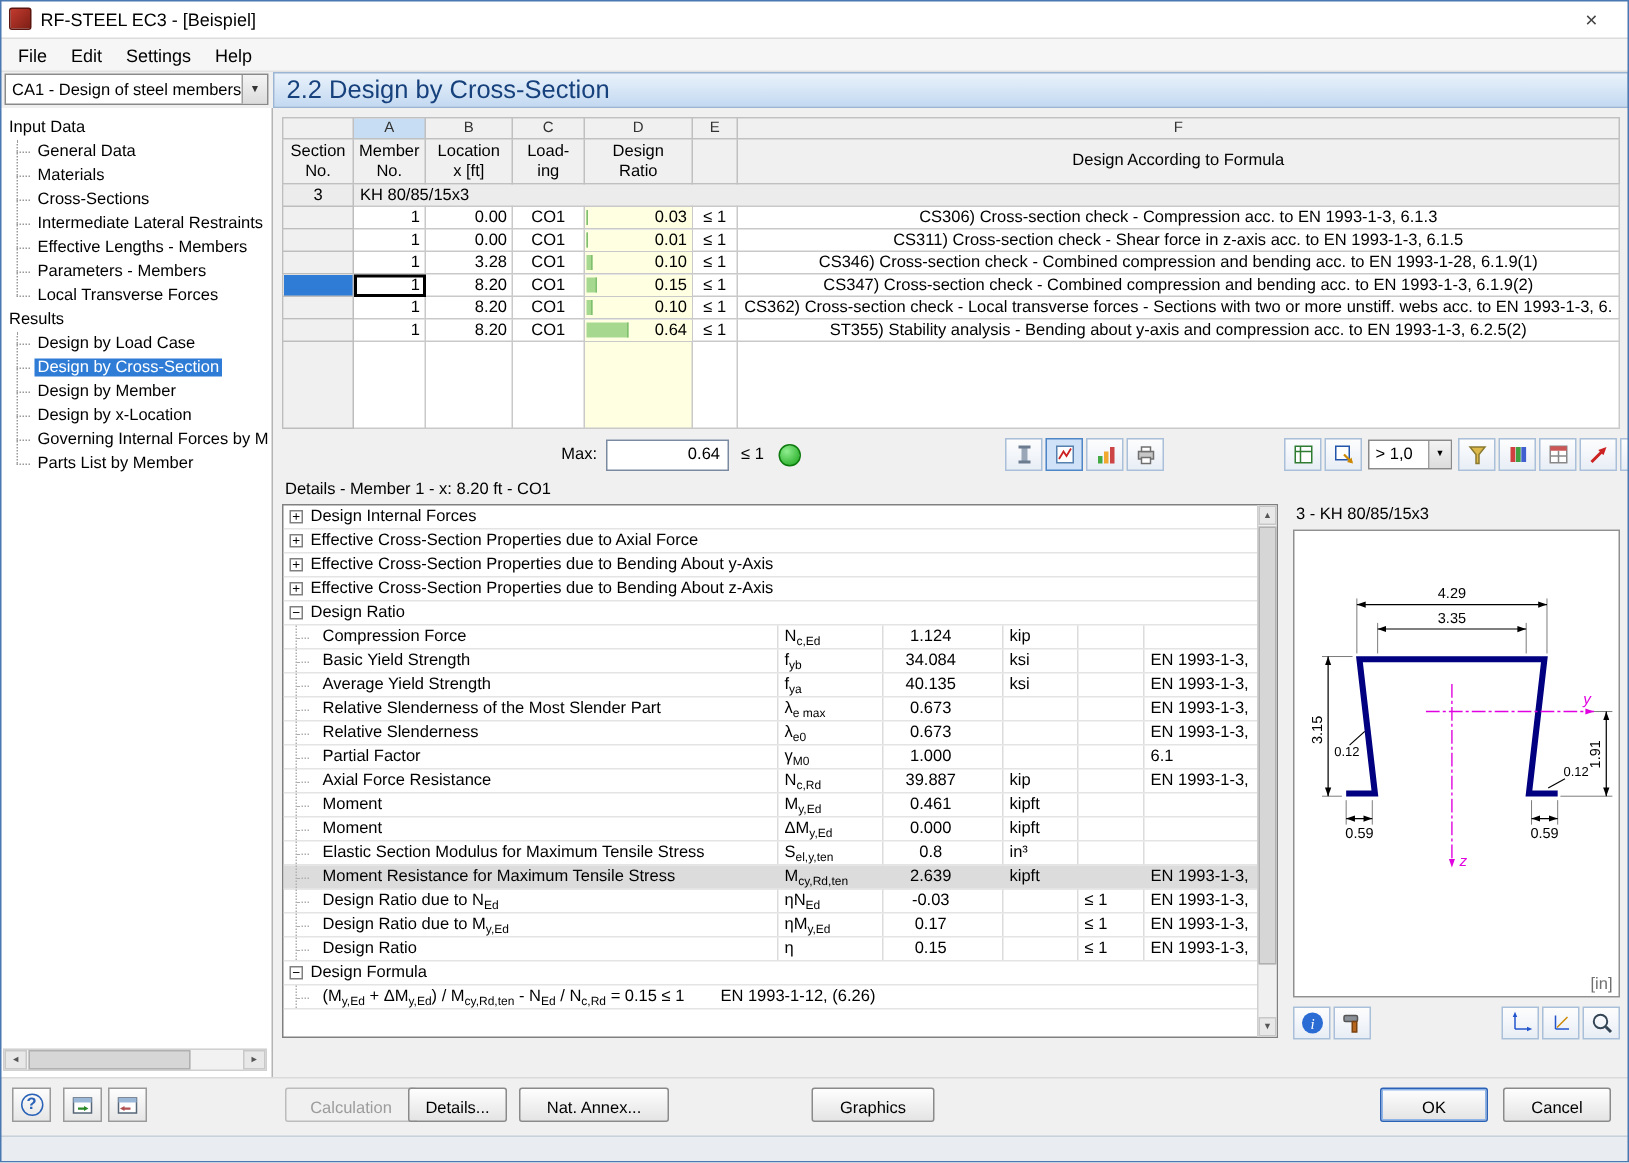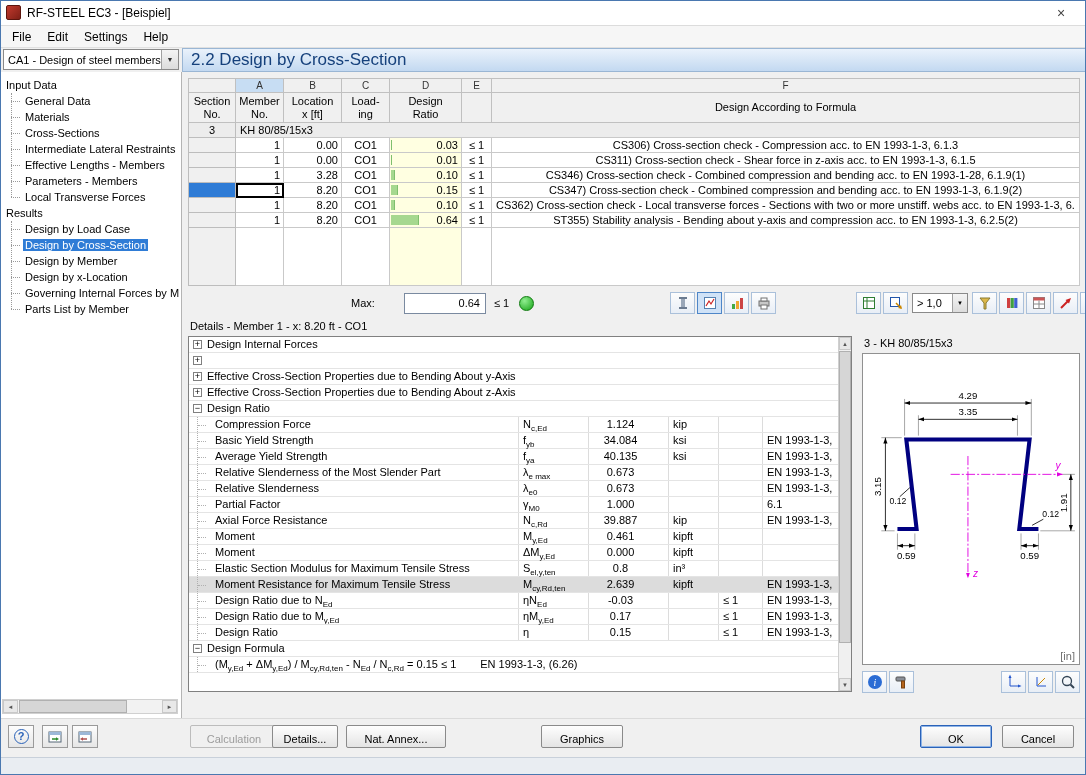--- a/index.html
+++ b/index.html
@@ -50,21 +50,21 @@
 .rtable td.cursor{outline:2px solid #000;outline-offset:-2px}
 .rtable td.ratio{background:#ffffe1;position:relative;text-align:right}
 .rtable td.ratio .bar{position:absolute;left:1px;top:2px;bottom:2px;background:#a6d88f;border-right:1px solid #7fbf6e}
 .rtable td.ratio .rv{position:relative}
 .rtable td.lim{text-align:center;padding:0}
 .rtable td.frm{text-align:center}
 .rtable .filler td{border-top:none;height:auto}
 .rtable .filler td.rowhead{height:auto}
 
 .maxrow{position:absolute;left:6px;right:6px;top:220px;height:24px}
-.maxlabel{position:absolute;left:140px;width:70px;top:5px;text-align:center}
+.maxlabel{position:absolute;left:140px;width:70px;top:5px;text-align:right}
 .maxbox{position:absolute;left:216px;top:1px;width:82px;height:21px;border:1px solid #7a8aa0;background:#fff;text-align:right;padding:3px 5px}
 .maxlim{position:absolute;left:306px;top:5px}
 .okball{position:absolute;left:331px;top:4px;width:15px;height:15px;border-radius:50%;background:radial-gradient(circle at 35% 30%,#90ee90,#17a317);border:1px solid #0d7a0d}
 .mtools{position:absolute;left:482px;top:0;display:flex;align-items:center;gap:2px}
 .tbtn{width:25px;height:22px;border:1px solid #aac0da;background:linear-gradient(#fdfdfd,#e8eef6);display:inline-flex;align-items:center;justify-content:center;padding:0}
 .tbtn.pressed{background:#cfe2f7;border-color:#4e86c8}
 .tsp{width:76px}
 .minicombo{width:56px;height:20px;background:#fff;border:1px solid #8a8a8a;display:inline-flex;align-items:center;margin:0 2px}
 .minicombo .ctext{flex:1;padding-left:4px;font-size:11px}
 .minicombo .carrow{width:15px;height:18px;background:linear-gradient(#f4f4f4,#dcdcdc);border-left:1px solid #a0a0a0;display:flex;align-items:center;justify-content:center;font-size:6px}
@@ -359,20 +359,21 @@
 
   <div class="dtitle">Details - Member 1 - x: 8.20 ft - CO1</div>
   <div class="dwrap">
     <div class="drows">
         <div class="drow grow">
           <span class="expbox">+</span>
           <span class="glabel">Design Internal Forces</span>
         </div>
         <div class="drow grow">
           <span class="expbox">+</span>
+          <span class="glabel">Effective Cross-Section Properties due to Axial Force</span>
         </div>
         <div class="drow grow">
           <span class="expbox">+</span>
           <span class="glabel">Effective Cross-Section Properties due to Bending About y-Axis</span>
         </div>
         <div class="drow grow">
           <span class="expbox">+</span>
           <span class="glabel">Effective Cross-Section Properties due to Bending About z-Axis</span>
         </div>
         <div class="drow grow">
@@ -505,21 +506,21 @@
           <span class="dlim">≤ 1</span>
           <span class="dref">EN 1993-1-3,</span>
         </div>
         <div class="drow grow">
           <span class="expbox">−</span>
           <span class="glabel">Design Formula</span>
         </div>
         <div class="drow sub formula">
           <span class="ind"></span>
           <span class="dformula">(M<sub>y,Ed</sub> + ΔM<sub>y,Ed</sub>) / M<sub>cy,Rd,ten</sub> - N<sub>Ed</sub> / N<sub>c,Rd</sub> = 0.15 ≤ 1</span>
-          <span class="dformref">EN 1993-1-3, (6.26)</span>
+          <span class="dformref">EN 1993-1-12, (6.26)</span>
         </div>
       </div>
     <div class="vscroll">
       <div class="vsbtn">▲</div>
       <div class="vsthumb"></div>
       <div class="vsbtn dn">▼</div>
     </div>
   </div>
 
   <div class="spanel">

